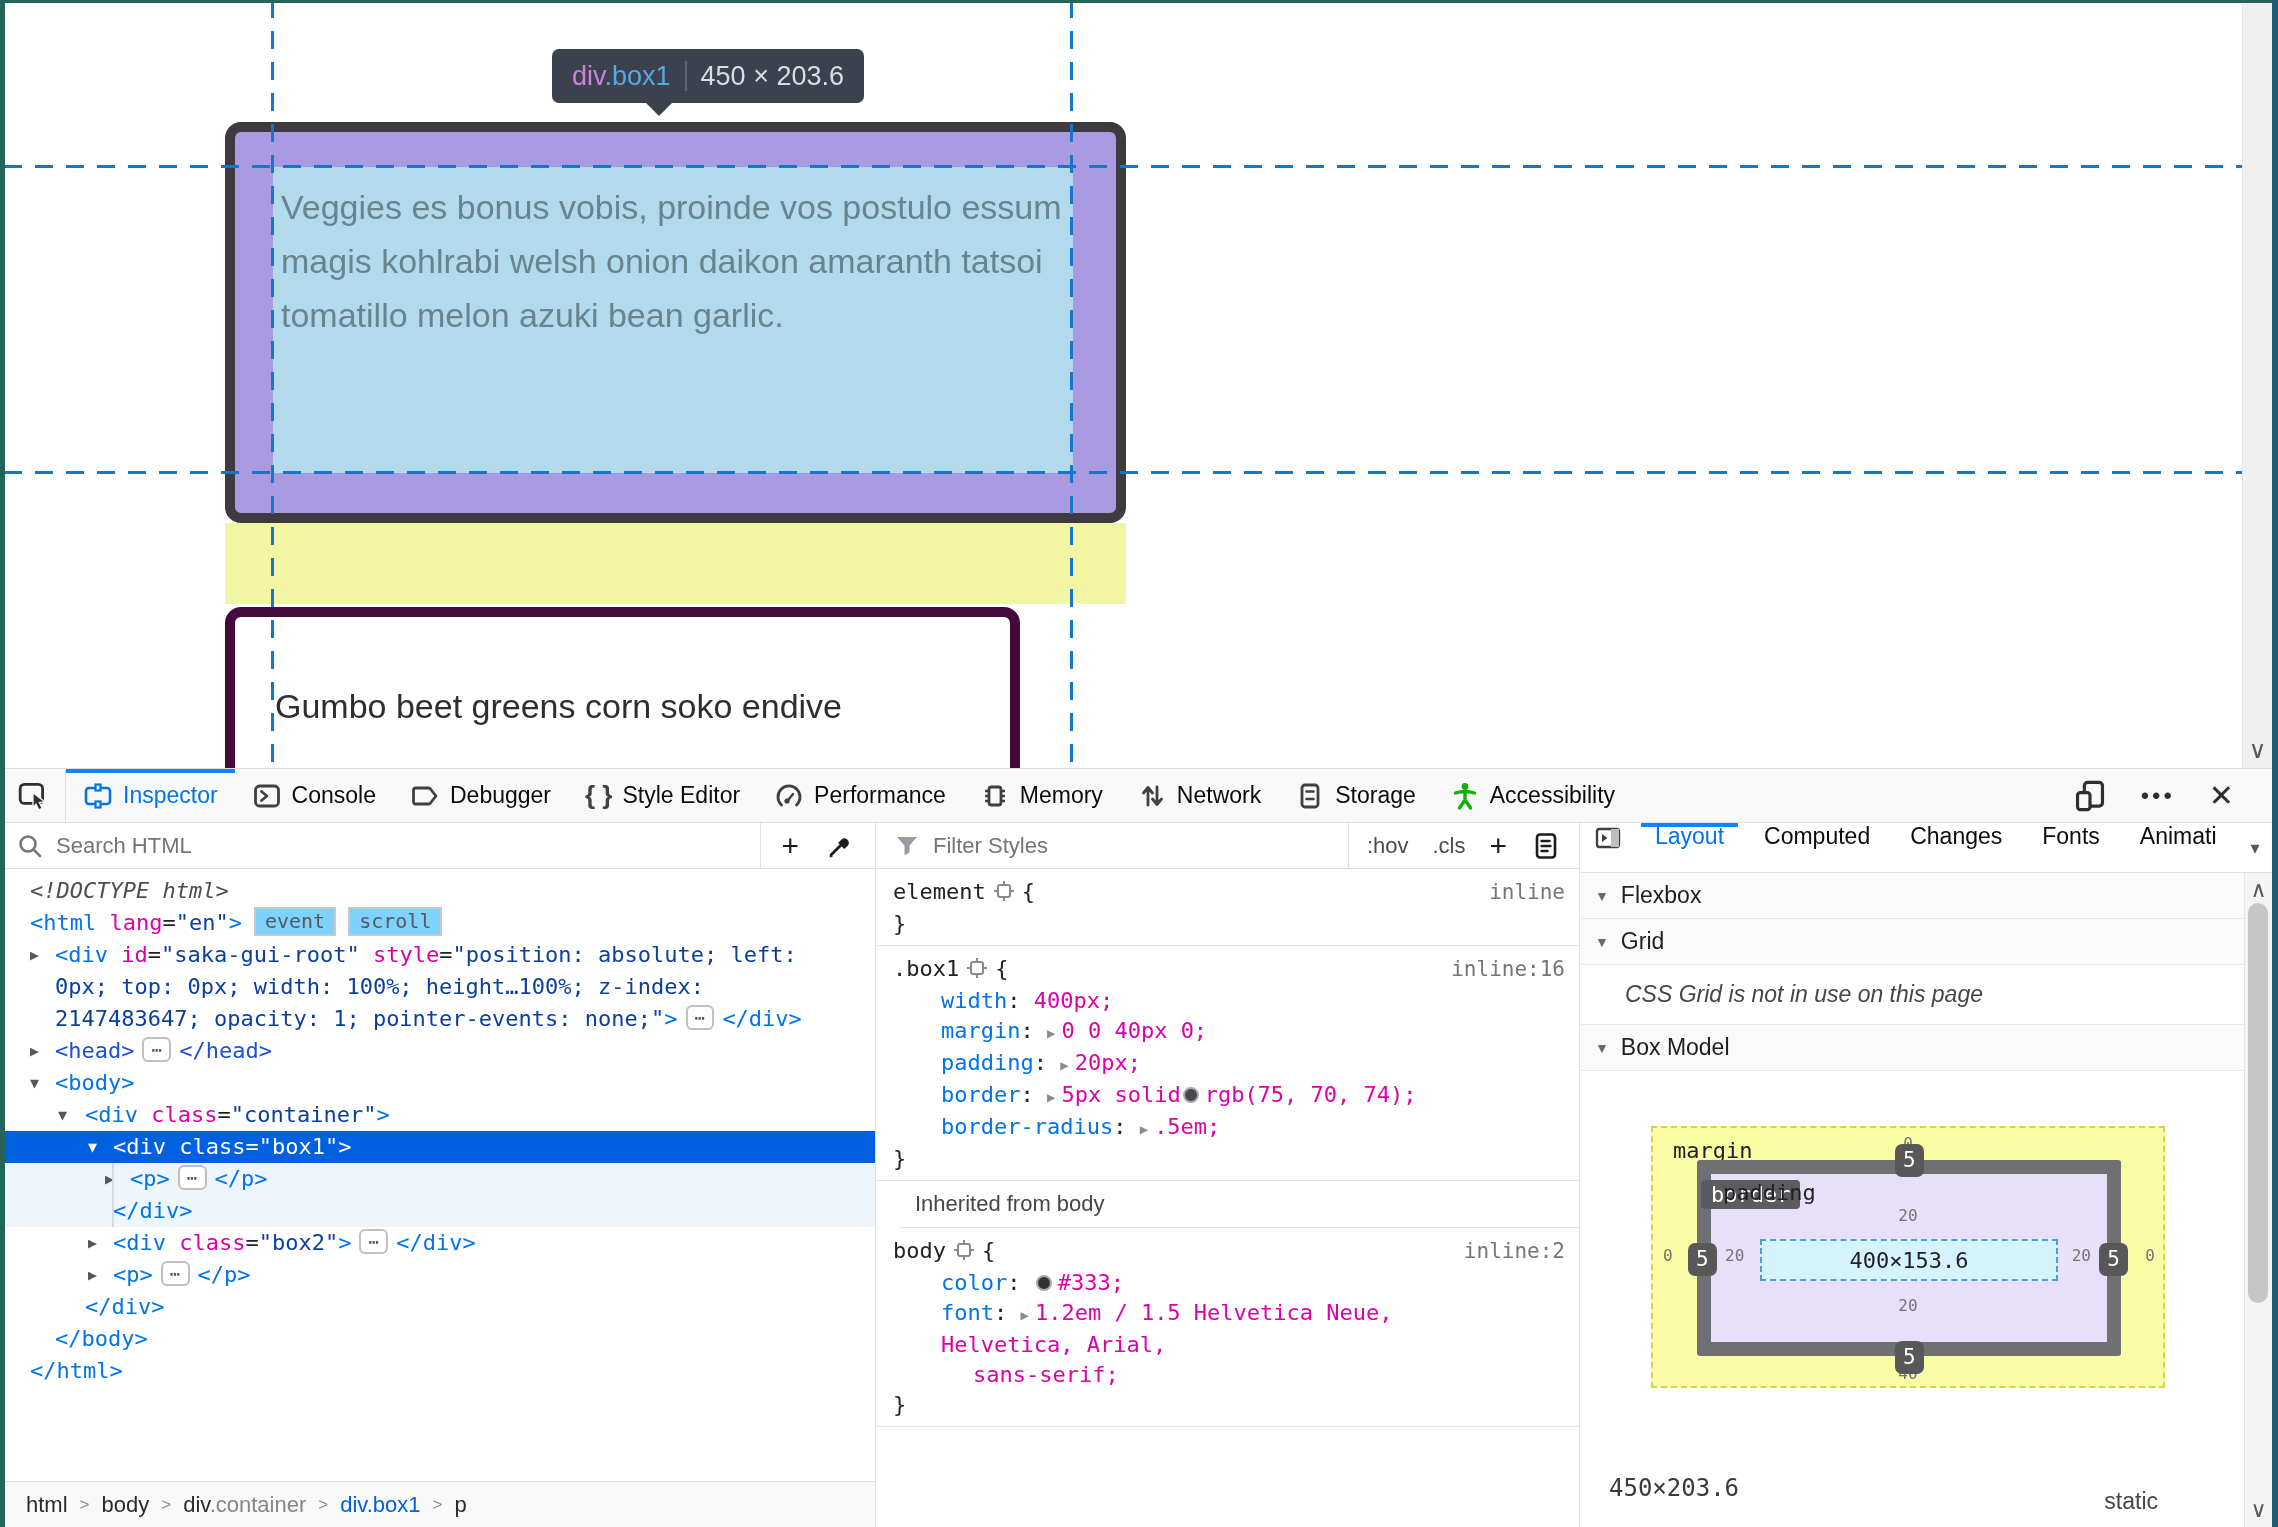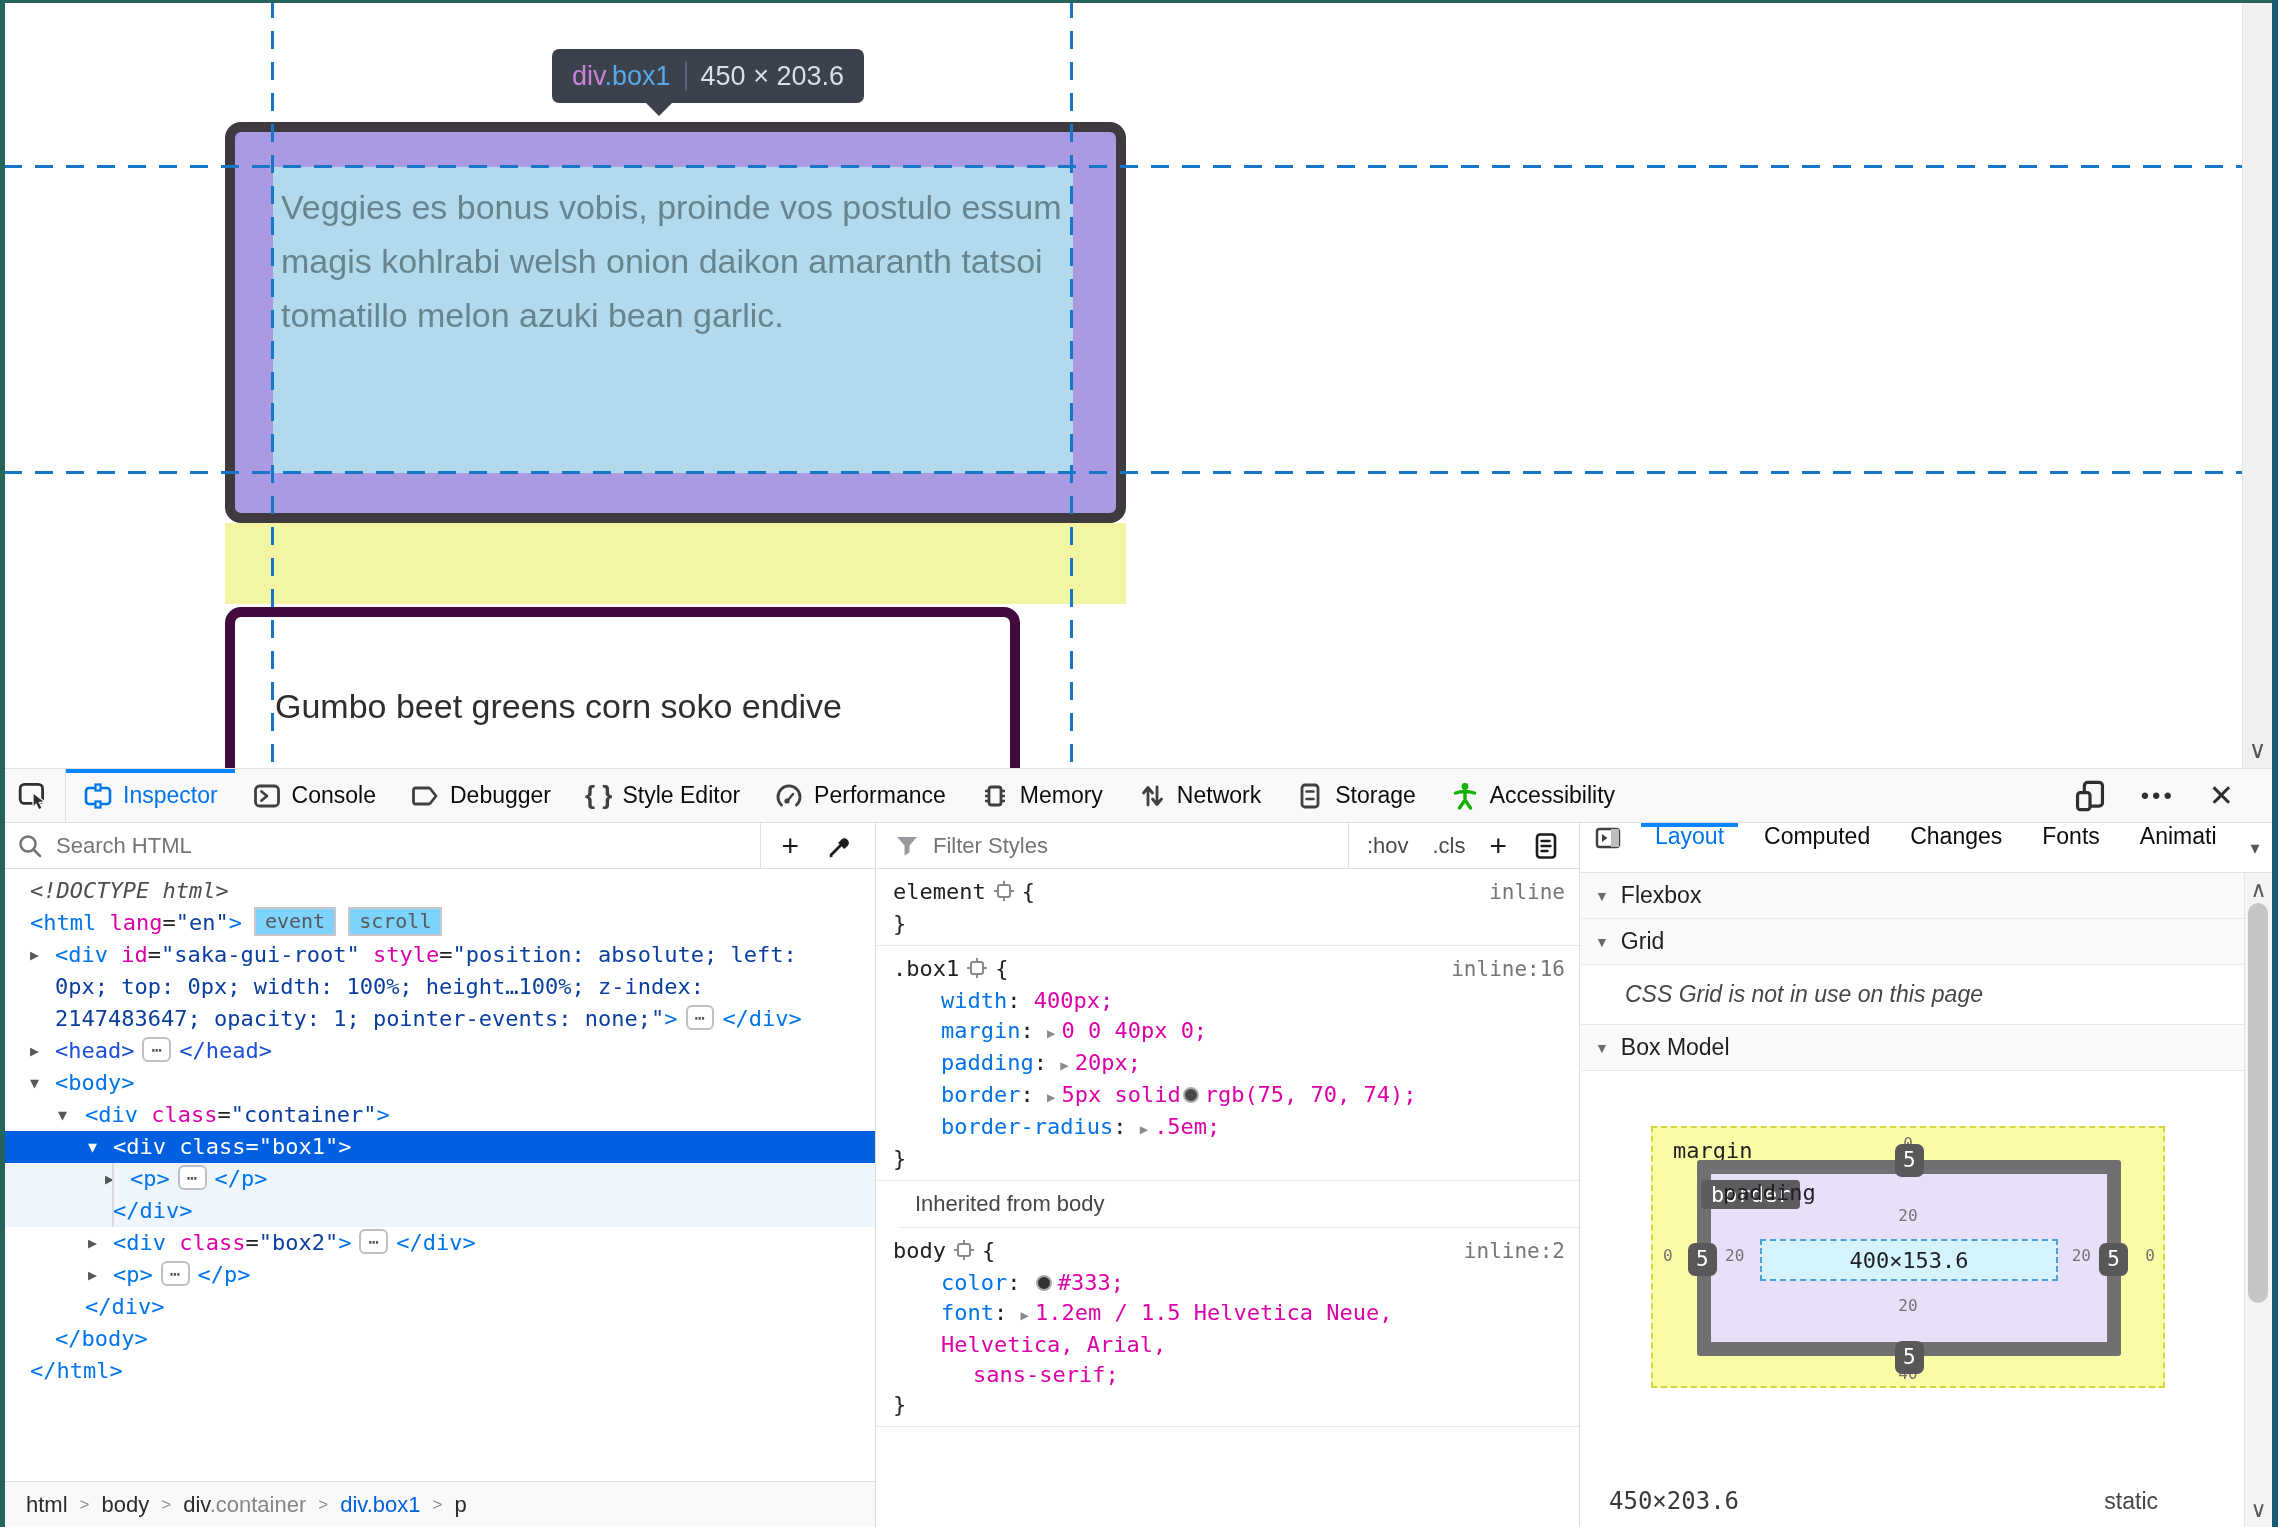--- a/index.html
+++ b/index.html
@@ -136,21 +136,21 @@
   .bm-num { position:absolute; font-size:16px; color:#737373; }
   .bm-border { position:absolute; left:44px; top:32px; width:424px; height:196px; background:#707072; border-radius:3px; }
   .bm-borderchip { position:absolute; left:48px; top:52px; background:#5c5c5e; color:#fff; font-size:22px;
         padding:2px 10px; border-radius:4px; z-index:4; font-family:"DejaVu Sans Mono", monospace; }
   .bm-padding { position:absolute; left:58px; top:46px; width:396px; height:168px; background:#e7e0f8; }
   .bm-content { position:absolute; left:107px; top:111px; width:298px; height:42px; background:#d4f3fd;
         border:2px dashed #4ba0d8; display:flex; align-items:center; justify-content:center;
         font-size:22px; color:#1f1f23; z-index:3; }
   .bm-badge { position:absolute; background:#58585a; color:#fff; font-size:21px; line-height:21px;
         padding:6px 8px; border-radius:7px; z-index:5; font-family:"DejaVu Sans Mono", monospace; }
-  .ly-footer-dims { position:absolute; left:28px; bottom:12px; font-size:24px; color:#3a3a3e; font-family:"DejaVu Sans Mono", monospace; }
+  .ly-footer-dims { position:absolute; left:28px; bottom:25px; font-size:24px; color:#3a3a3e; font-family:"DejaVu Sans Mono", monospace; }
   .ly-footer-pos  { position:absolute; right:120px; bottom:12px; font-size:23px; color:#464649; }
 
   .ly-scrollbar { position:absolute; right:6px; top:50px; bottom:0; width:28px; background:#f4f4f5; border-left:1px solid #e5e5e7; }
   .ly-scrollbar .chev { position:absolute; left:0; width:100%; text-align:center; color:#57575b; font-size:22px; }
   .ly-thumb { position:absolute; left:3px; top:30px; width:20px; height:400px; background:#c6c6c9; border-radius:10px; }
 </style>
 </head>
 <body>
 
 <div class="screen">

